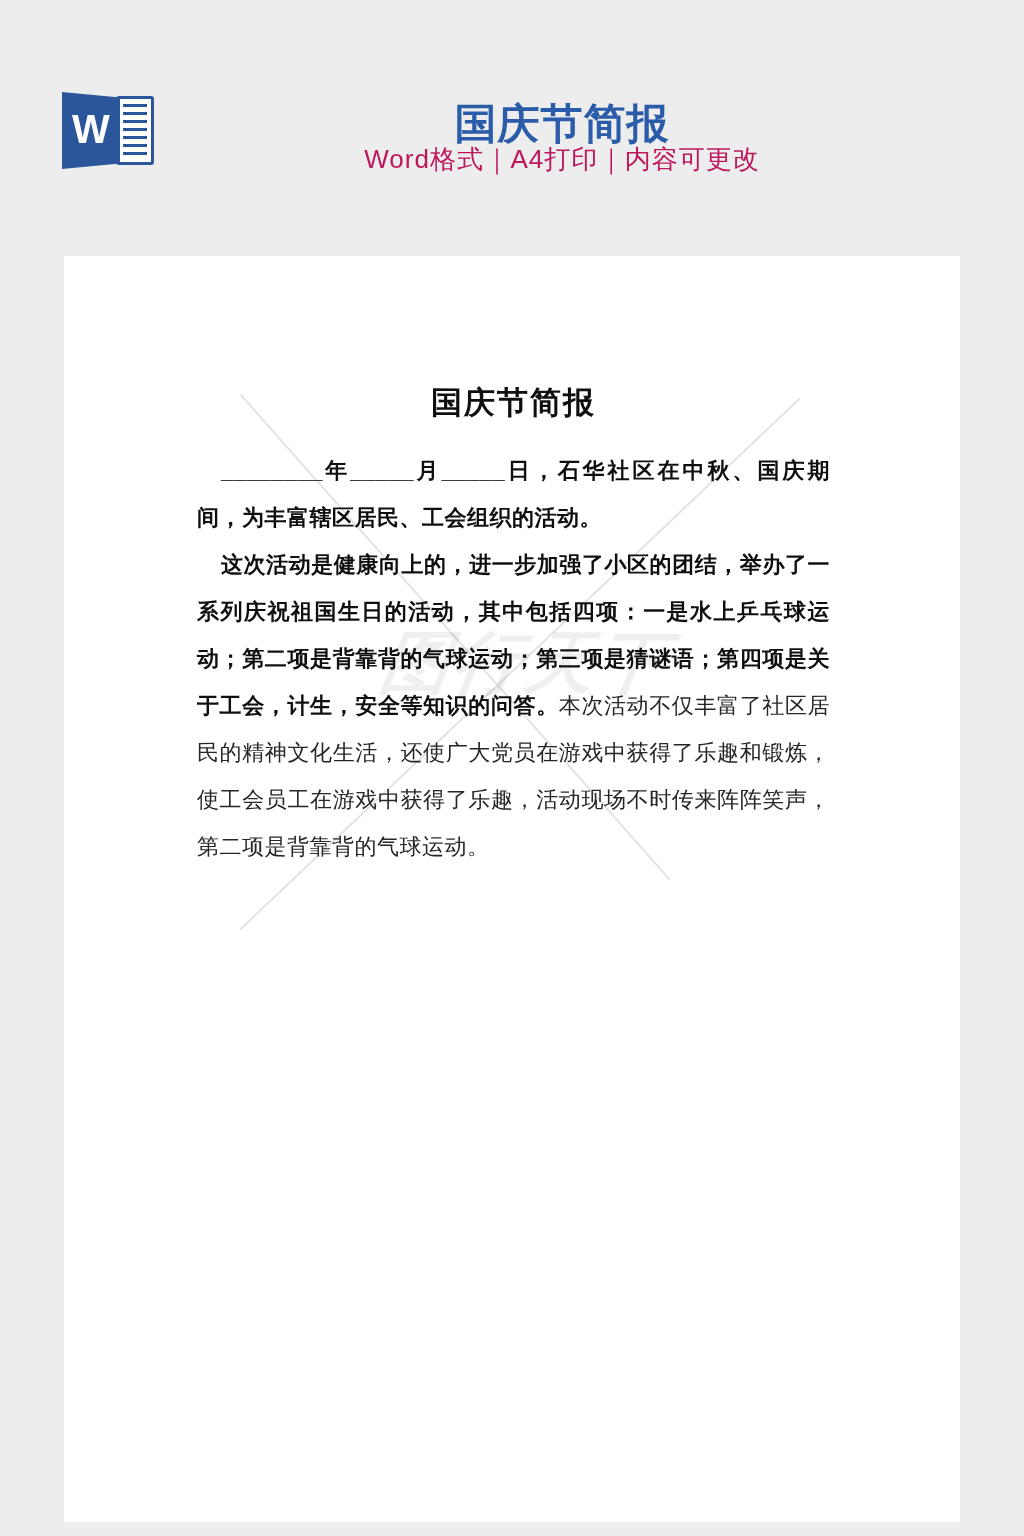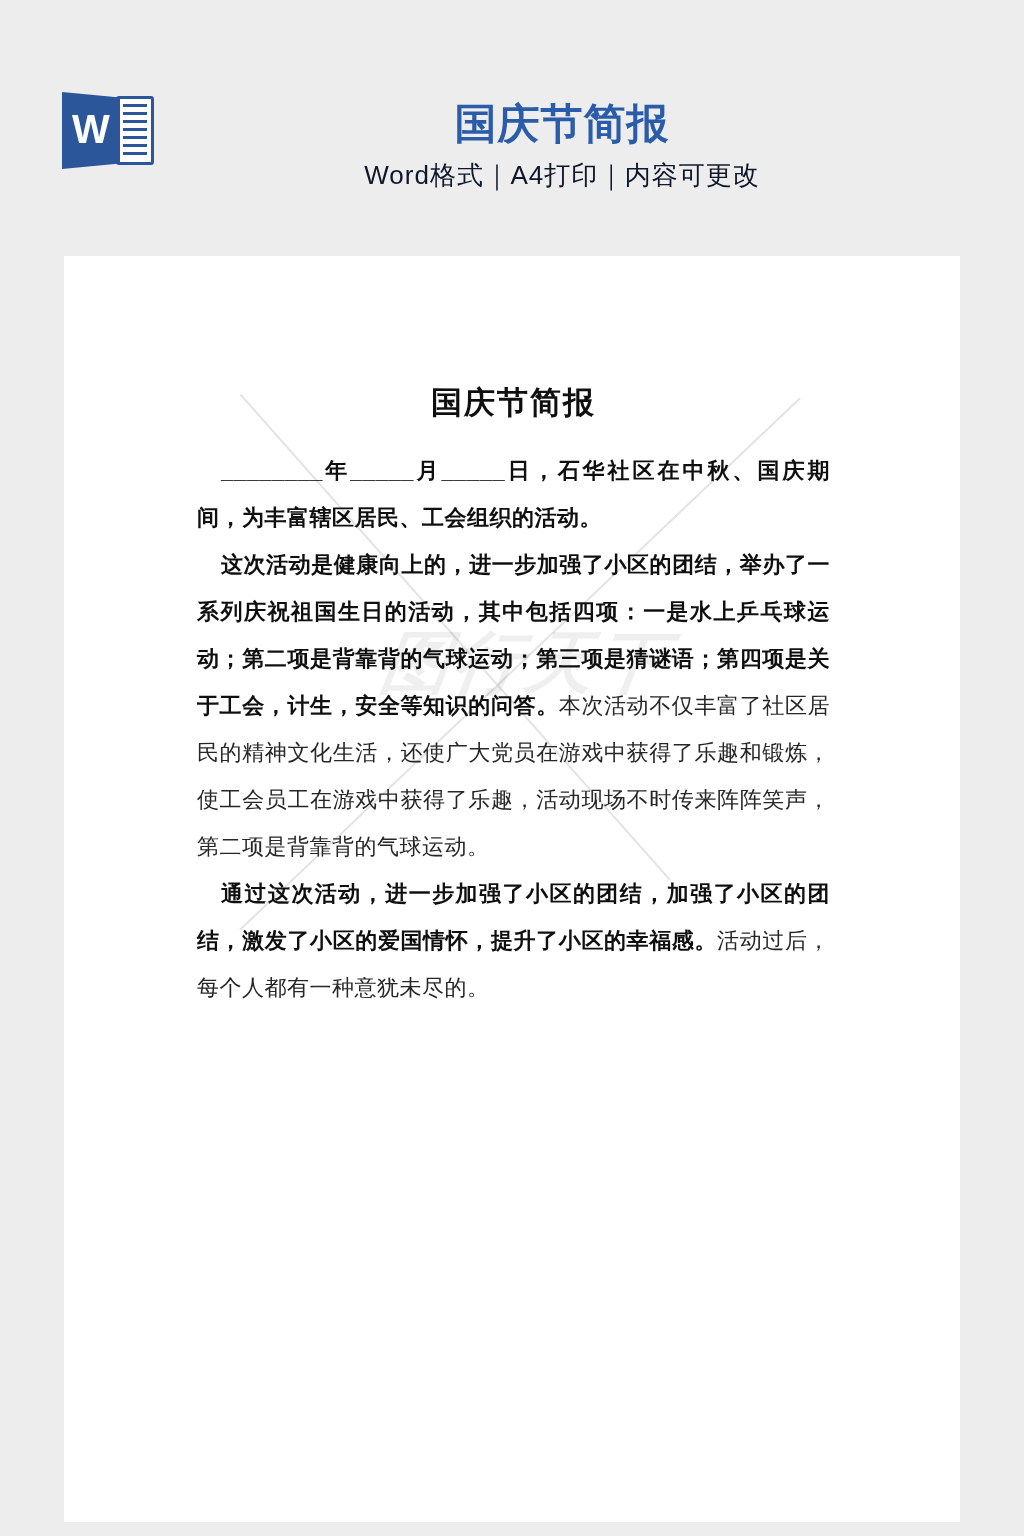--- a/index.html
+++ b/index.html
@@ -37,24 +37,24 @@
     padding-bottom:4px;
   }
   .header-title {
     position:absolute; left:100px; right:0; top:96px;
     text-align:center;
     font-size:42px; font-weight:700;
     color:#2b5ca9;
     letter-spacing:1px;
   }
   .header-subtitle {
-    position:absolute; left:100px; right:0; top:158px;
+    position:absolute; left:100px; right:0; top:142px;
     text-align:center;
     font-size:26px;
-    color:#0f172a;
+    color:#be185d;
     letter-spacing:1px;
   }
 
   
   .paper {
     position:absolute; left:64px; top:256px;
     width:896px; height:1266px;
     background:#ffffff;
   }
 
@@ -115,18 +115,17 @@
 
     <div class="wm-line a"></div>
     <div class="wm-line b"></div>
     <div class="wm-text">图行天下</div>
 
     <div class="doc-content">
       <div class="doc-title">国庆节简报</div>
       <div>
           <p class="doc-paragraph"><span class="run bold">________年_____月_____日，石华社区在中秋、国庆期间，为丰富辖区居民、工会组织的活动。</span></p>
           <p class="doc-paragraph"><span class="run bold">这次活动是健康向上的，进一步加强了小区的团结，举办了一系列庆祝祖国生日的活动，其中包括四项：一是水上乒乓球运动；第二项是背靠背的气球运动；第三项是猜谜语；第四项是关于工会，计生，安全等知识的问答。</span><span class="run">本次活动不仅丰富了社区居民的精神文化生活，还使广大党员在游戏中获得了乐趣和锻炼，使工会员工在游戏中获得了乐趣，活动现场不时传来阵阵笑声，第二项是背靠背的气球运动。</span></p>
-          <p class="doc-paragraph"><span class="run bold">通过这次活动，进一步加强了小区的团结，加强了小区的团结，激发了小区的爱国情怀，提升了小区的幸福感。</span><span class="run">活动过后，每个人都有一种意犹未尽的。</span></p>
         </div>
     </div>
 
   </div>
 </div>
 
 </body></html>

